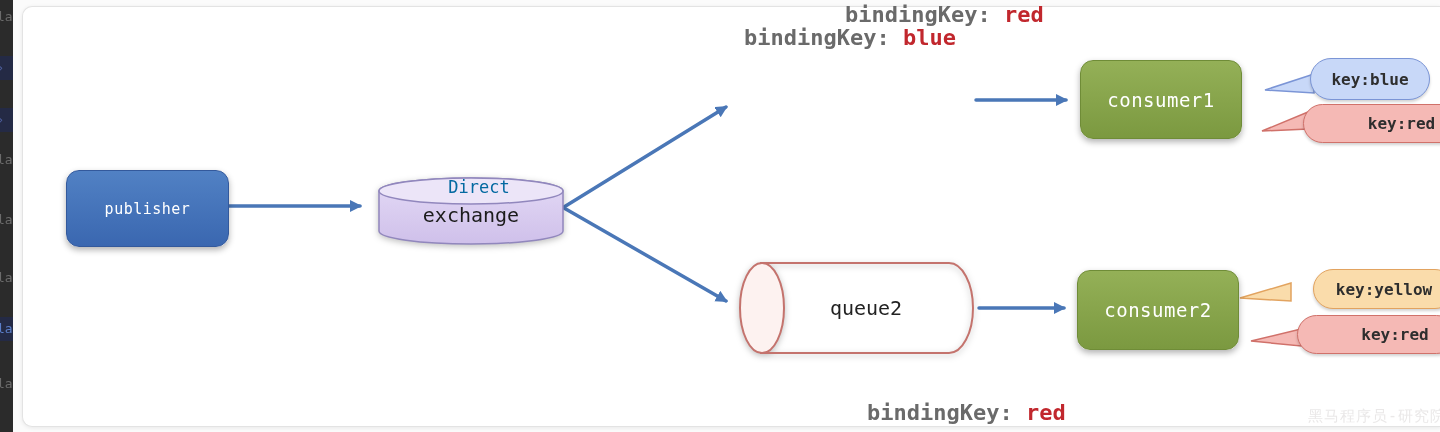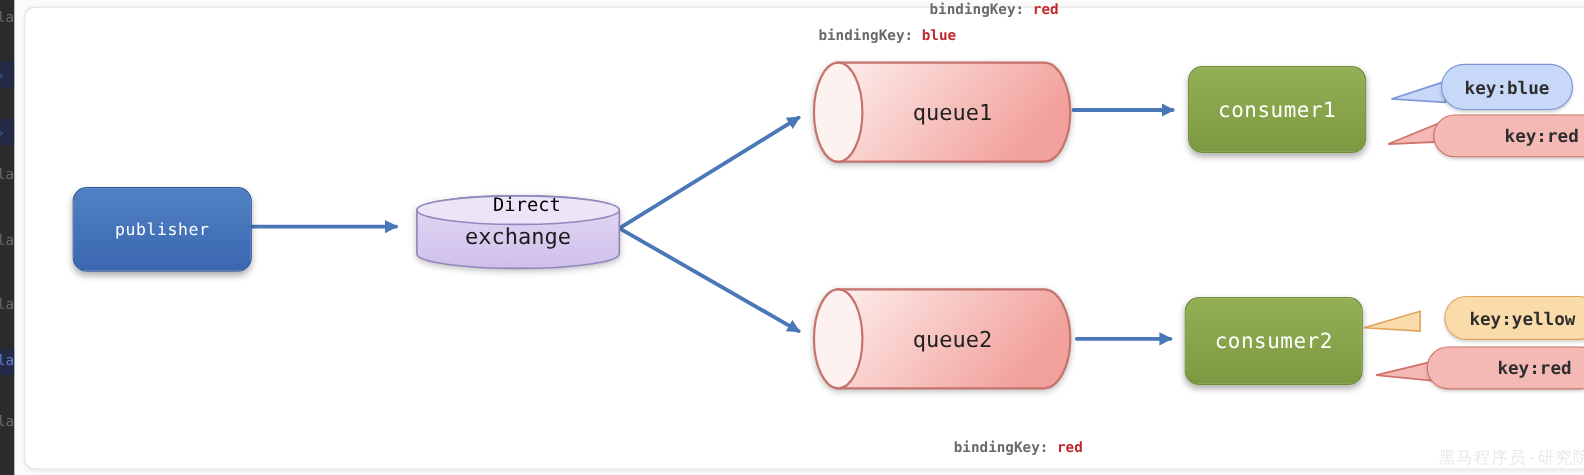--- a/index.html
+++ b/index.html
@@ -27,30 +27,30 @@
   .publisher{left:66px;top:170px;width:161px;height:75px;
              background:linear-gradient(#5181c4,#3a67b0);border:1px solid #33599c;font-size:15px;}
   .consumer{background:linear-gradient(#94b057,#7b9940);border:1px solid #6f8c37;}
   .consumer1{left:1080px;top:60px;width:160px;height:77px;}
   .consumer2{left:1077px;top:270px;width:160px;height:78px;align-items:center;}
 
   .cyl{position:absolute;z-index:2;}
   .cyl svg{filter:drop-shadow(0 2px 3px rgba(0,0,0,.25));display:block;}
   .exchange{left:377px;top:176px;width:188px;height:70px;}
   .exchange .tlabel{position:absolute;left:16px;right:0;top:1px;text-align:center;
-                    color:#000000;font-size:17px;}
+                    color:#0369a1;font-size:17px;}
   .exchange .mlabel{position:absolute;left:0;right:0;top:27px;text-align:center;
                     color:#1b1b1b;font-size:20px;}
   .queue{width:238px;height:94px;}
   .queue1{left:737px;top:55px;}
   .queue2{left:737px;top:261px;}
   .queue .qlabel{position:absolute;left:30px;right:10px;top:0;bottom:0;display:flex;
                  align-items:center;justify-content:center;color:#222;font-size:20px;}
 
-  .bkey{position:absolute;z-index:2;font-size:13px;font-weight:bold;color:#6a6a6a;white-space:pre;}
+  .bkey{position:absolute;z-index:2;font-size:22px;font-weight:bold;color:#6a6a6a;white-space:pre;}
   .bkey .val{color:#c1272d;}
   .bkey0{left:845px;top:2px;}
   .bkey1{left:744px;top:25px;}
   .bkey2{left:757px;top:371px;}
   .bkey3{left:867px;top:400px;}
 
   .tag{position:absolute;z-index:2;display:flex;align-items:center;justify-content:center;
        font-size:16px;font-weight:bold;color:#2e2e2e;border-radius:21px;
        box-shadow:0 2px 3px rgba(0,0,0,.18);}
   .tag.blue{background:#c8d8f8;border:1.5px solid #7b95d6;}
@@ -115,33 +115,20 @@
             <stop offset="1" stop-color="#cfc0ea"></stop>
         </linearGradient>
       </defs>
       <path d="M2,15 A92,13 0 0 1 186,15 L186,55 A92,13 0 0 1 2,55 Z" fill="url(#exg)" stroke="#9187bd" stroke-width="1.5"></path>
       <ellipse cx="94" cy="15" rx="92" ry="13" fill="#ece5f8" stroke="#9187bd" stroke-width="1.5"></ellipse>
     </svg>
     <div class="tlabel">Direct</div>
     <div class="mlabel">exchange</div>
   </div>
 
-  <div class="cyl queue queue1">
-    <svg width="238" height="94" viewBox="0 0 238 94">
-      <defs>
-        <linearGradient id="qg" x1="0" y1="0" x2="1" y2="0.35">
-          <stop offset="0" stop-color="#fdeeec"></stop>
-            <stop offset="1" stop-color="#f2a09b"></stop>
-        </linearGradient>
-      </defs>
-      <path d="M24,2 L212,2 A24,45 0 0 1 212,92 L24,92 Z" fill="url(#qg)" stroke="#c4736d" stroke-width="2"></path>
-      <ellipse cx="25" cy="47" rx="22" ry="45" fill="#fdf2f0" stroke="#c4736d" stroke-width="2"></ellipse>
-    </svg>
-    <div class="qlabel">queue1</div>
-  </div>
 
   <div class="cyl queue queue2">
     <svg width="238" height="94" viewBox="0 0 238 94">
       <path d="M24,2 L212,2 A24,45 0 0 1 212,92 L24,92 Z" fill="url(#qg)" stroke="#c4736d" stroke-width="2"></path>
       <ellipse cx="25" cy="47" rx="22" ry="45" fill="#fdf2f0" stroke="#c4736d" stroke-width="2"></ellipse>
     </svg>
     <div class="qlabel">queue2</div>
   </div>
 
   <div class="node rectnode consumer consumer1">

